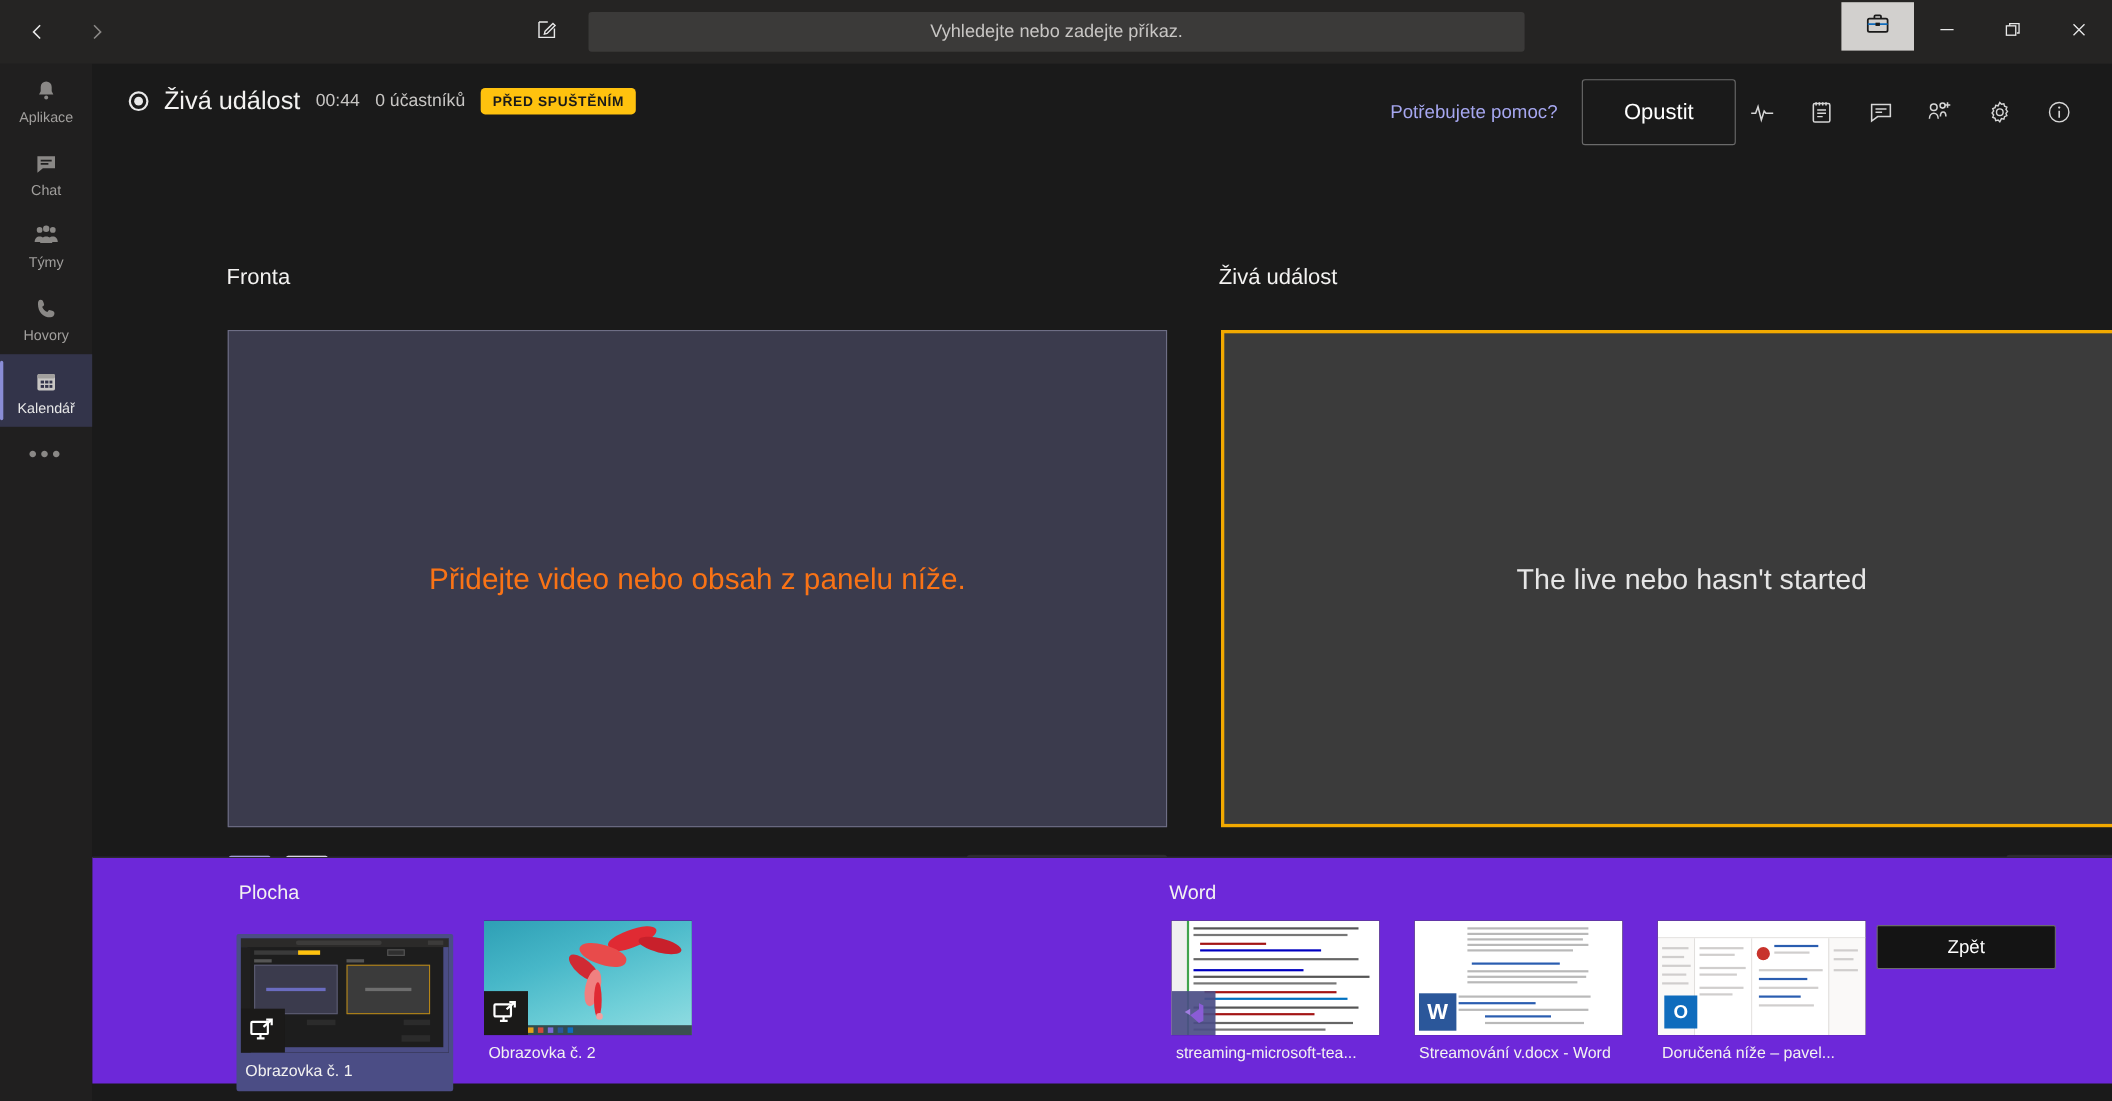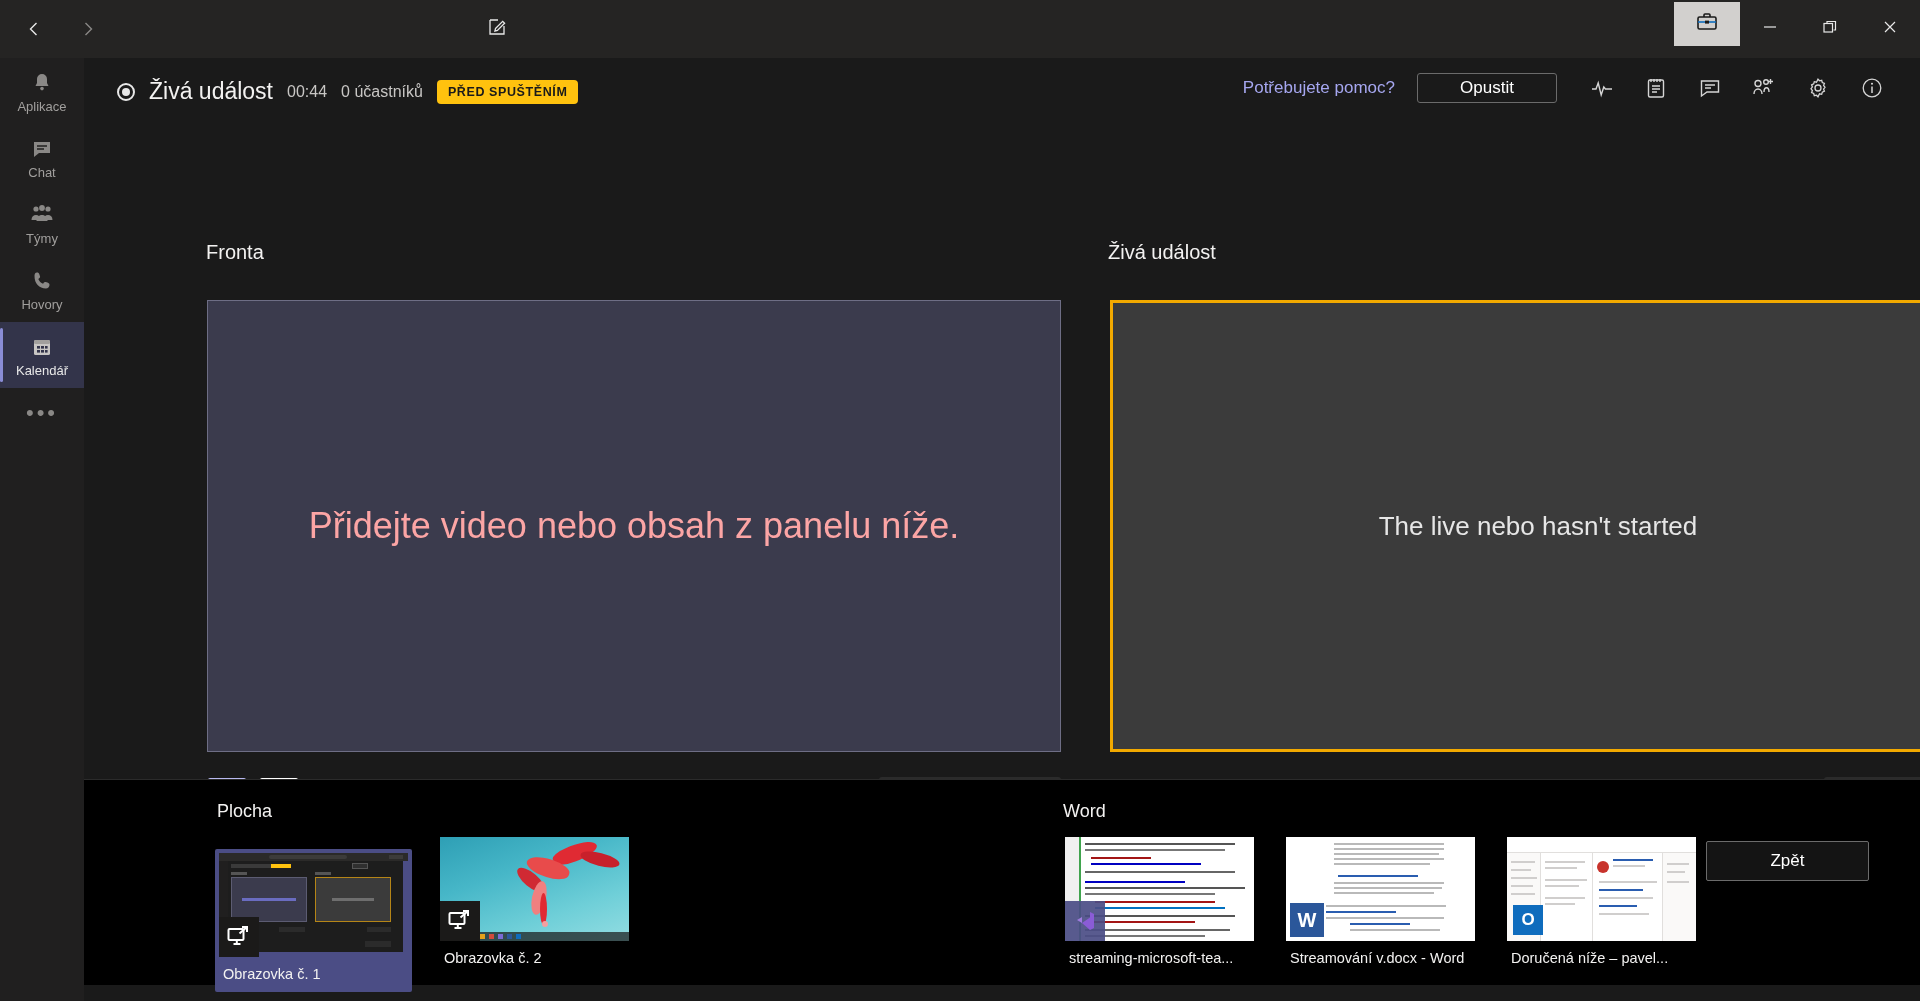--- a/index.html
+++ b/index.html
@@ -104,45 +104,45 @@
     background: #ffc20e; color: #1a1a1a;
     font-size: 12.5px; font-weight: bold; letter-spacing: .6px;
     padding: 5px 11px; border-radius: 4px;
   }
   .ev-right {
     position: absolute; right: 26px; top: 14px;
     display: flex; align-items: center; gap: 0;
   }
   .help-link { color: #a6a7f0; font-size: 17px; cursor: pointer; margin-right: 22px; }
   .leave-btn {
-    width: 140px; height: 30px; background: #1a1a1a;
+    width: 140px; height: 60px; background: #1a1a1a;
     border: 1px solid #6b6b6b; border-radius: 3px;
-    color: #ffffff; font-size: 17px; cursor: pointer;
-    display: flex; align-items: center; justify-content: center;
-    margin-right: 29px;
+    color: #ffffff; font-size: 20px; cursor: pointer;
+    display: flex; align-items: center; justify-content: center;
+    margin-right: 8px;
   }
   .tool-icons { display: flex; align-items: center; gap: 22px; padding-right: 6px; }
   .tool-ic {
     width: 32px; height: 32px; display: flex; align-items: center; justify-content: center;
     cursor: pointer;
   }
 
   
   .stage-label { position: absolute; font-size: 20px; color: #f3f2f1; }
   #queue-label { left: 122px; top: 183px; }
   #live-label  { left: 1024px; top: 183px; }
 
   
   .pane { position: absolute; }
   #queue-pane {
     left: 123px; top: 242px; width: 854px; height: 452px;
     background: #3b3b4d; border: 1px solid #6e6e85;
     display: flex; align-items: center; justify-content: center;
   }
-  #queue-pane .ph { color: #fca5a5; font-size: 36px; }
+  #queue-pane .ph { color: #f97316; font-size: 27px; }
   #live-pane {
     left: 1026px; top: 242px; width: 856px; height: 452px;
     background: #3b3b3b; border: 3px solid #f2a900;
     display: flex; align-items: center; justify-content: center;
   }
   #live-pane .ph { color: #e6e6e6; font-size: 26px; }
 
   
   .layout-row { position: absolute; left: 124px; top: 720px; display: flex; gap: 14px; }
   .layout-opt {
@@ -160,21 +160,21 @@
     background: #2b2b2b; color: #8d8d8d; font-size: 17px;
     border: none; border-radius: 3px; cursor: default;
     display: flex; align-items: center; justify-content: center;
   }
   #send-live-btn { left: 795px; top: 719px; width: 182px; }
   #start-btn     { left: 1740px; top: 719px; width: 142px; }
 
   
   .share-tray {
     position: absolute; left: 84px; top: 779px; width: 1836px; height: 206px;
-    background: #000000; border-top: 1px solid #2b2b2b;
+    background: #6d28d9; border-top: 1px solid #2b2b2b;
   }
   .tray-label { position: absolute; font-size: 18px; color: #f3f2f1; }
   #plocha-label { left: 133px; top: 21px; }
   #okno-label   { left: 979px; top: 21px; }
 
   .thumbs { position: absolute; display: flex; gap: 24px; }
   #desktop-thumbs { left: 131px; top: 53px; }
   #window-thumbs  { left: 977px; top: 53px; }
 
   .thumb-card { width: 197px; cursor: pointer; padding: 4px 4px 0 4px; border-radius: 2px; }
@@ -269,20 +269,23 @@
 
   <div class="compose-btn">
     <span>
       <svg width="20" height="20" viewBox="0 0 20 20">
         <path d="M3 3h8M3 3v14h14V9" fill="none" stroke="#e8e8e8" stroke-width="1.3"></path>
         <path d="M8.5 11.5l7.2-7.2 1.9 1.9-7.2 7.2-2.5.6z" fill="none" stroke="#e8e8e8" stroke-width="1.3"></path>
       </svg>
     </span>
   </div>
 
+  <div class="searchbox">
+    <span>Vyhledejte nebo zadejte příkaz.</span>
+  </div>
 
   <div class="win-right">
     <div class="briefcase">
       <span>
         <svg width="24" height="24" viewBox="0 0 24 24">
           <rect x="3" y="7" width="18" height="12" rx="1.5" fill="none" stroke="#1a1a1a" stroke-width="1.6"></rect>
           <path d="M9 7V5a1 1 0 011-1h4a1 1 0 011 1v2" fill="none" stroke="#1a1a1a" stroke-width="1.6"></path>
           <path d="M3 12h18" stroke="#0f6cbd" stroke-width="1.6"></path>
           <rect x="10" y="10.6" width="4" height="3" fill="#1a1a1a"></rect>
         </svg>

